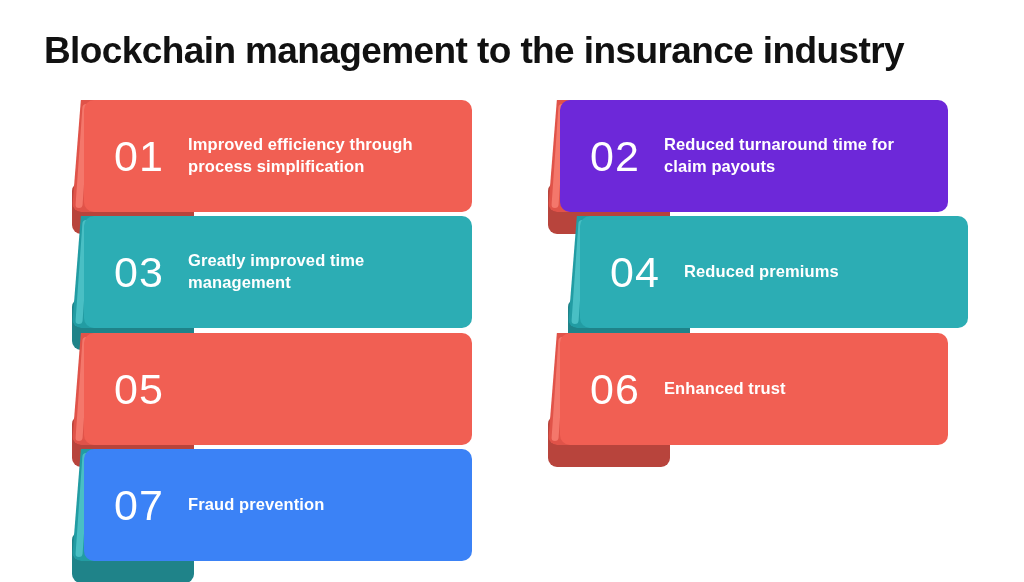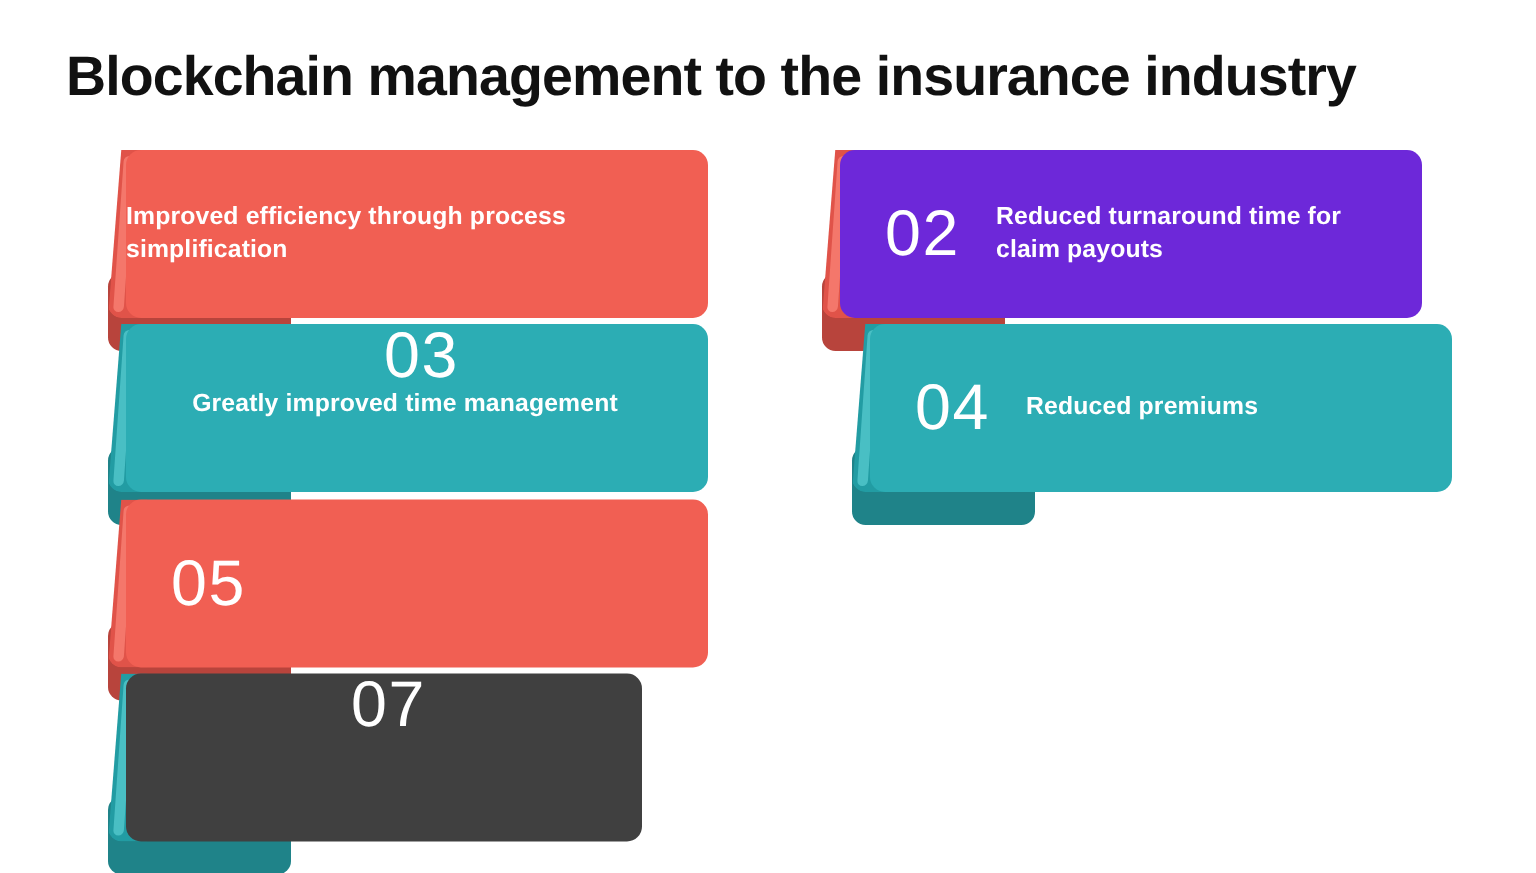--- a/index.html
+++ b/index.html
@@ -132,41 +132,42 @@
   <h1 id="title">Blockchain management to the insurance industry</h1>
 
   <div id="cards">
       <div class="card" style="left: 72px; top: 100px; width: 400px; height: 112px;">
         <div class="shadow-block" style="background: rgb(184, 68, 60);"></div>
         <div class="spine">
           <div class="spine-face" style="background: rgb(224, 83, 73);"></div>
           <div class="spine-hi" style="background: rgb(244, 119, 107);"></div>
         </div>
         <div class="body" style="background: rgb(241, 95, 83); width: 388px;">
+          <div class="num">01</div>
           <div class="label">Improved efficiency through process simplification</div>
         </div>
       </div>
       <div class="card" style="left: 548px; top: 100px; width: 400px; height: 112px;">
         <div class="shadow-block" style="background: rgb(184, 68, 60);"></div>
         <div class="spine">
           <div class="spine-face" style="background: rgb(224, 83, 73);"></div>
           <div class="spine-hi" style="background: rgb(244, 119, 107);"></div>
         </div>
         <div class="body" style="background: #6d28d9; width: 388px;">
           <div class="num">02</div>
           <div class="label">Reduced turnaround time for claim payouts</div>
         </div>
       </div>
       <div class="card" style="left: 72px; top: 216px; width: 400px; height: 112px;">
         <div class="shadow-block" style="background: rgb(31, 131, 137);"></div>
         <div class="spine">
           <div class="spine-face" style="background: rgb(34, 156, 163);"></div>
           <div class="spine-hi" style="background: rgb(73, 191, 196);"></div>
         </div>
-        <div class="body" style="background: rgb(44, 173, 180); width: 388px; flex-direction: column;">
+        <div class="body" style="background: rgb(44, 173, 180); width: 388px;">
           <div class="num">03</div>
           <div class="label">Greatly improved time management</div>
         </div>
       </div>
       <div class="card" style="left: 568px; top: 216px; width: 400px; height: 112px;">
         <div class="shadow-block" style="background: rgb(31, 131, 137);"></div>
         <div class="spine">
           <div class="spine-face" style="background: rgb(34, 156, 163);"></div>
           <div class="spine-hi" style="background: rgb(73, 191, 196);"></div>
         </div>
@@ -178,25 +179,37 @@
       <div class="card" style="left: 72px; top: 333px; width: 400px; height: 112px;">
         <div class="shadow-block" style="background: rgb(184, 68, 60);"></div>
         <div class="spine">
           <div class="spine-face" style="background: rgb(224, 83, 73);"></div>
           <div class="spine-hi" style="background: rgb(244, 119, 107);"></div>
         </div>
         <div class="body" style="background: rgb(241, 95, 83); width: 388px; align-items: center;">
           <div class="num">05</div>
         </div>
       </div>
+      <div class="card" style="left: 548px; top: 333px; width: 400px; height: 112px;">
+        <div class="shadow-block" style="background: rgb(184, 68, 60);"></div>
+        <div class="spine">
+          <div class="spine-face" style="background: rgb(224, 83, 73);"></div>
+          <div class="spine-hi" style="background: rgb(244, 119, 107);"></div>
+        </div>
+        <div class="body" style="background: rgb(241, 95, 83); width: 388px;">
+          <div class="num">06</div>
+          <div class="label">Enhanced trust</div>
+        </div>
+      </div>
       <div class="card" style="left: 72px; top: 449px; width: 400px; height: 112px;">
         <div class="shadow-block" style="background: rgb(31, 131, 137);"></div>
         <div class="spine">
           <div class="spine-face" style="background: rgb(34, 156, 163);"></div>
           <div class="spine-hi" style="background: rgb(73, 191, 196);"></div>
         </div>
-        <div class="body" style="background: #404040; width: 344px; flex-direction: column;">
+        <div class="body" style="background: #3b82f6; width: 388px;">
           <div class="num">07</div>
+          <div class="label">Fraud prevention</div>
         </div>
       </div>
     </div>
 
 </div>
 
 </body></html>

